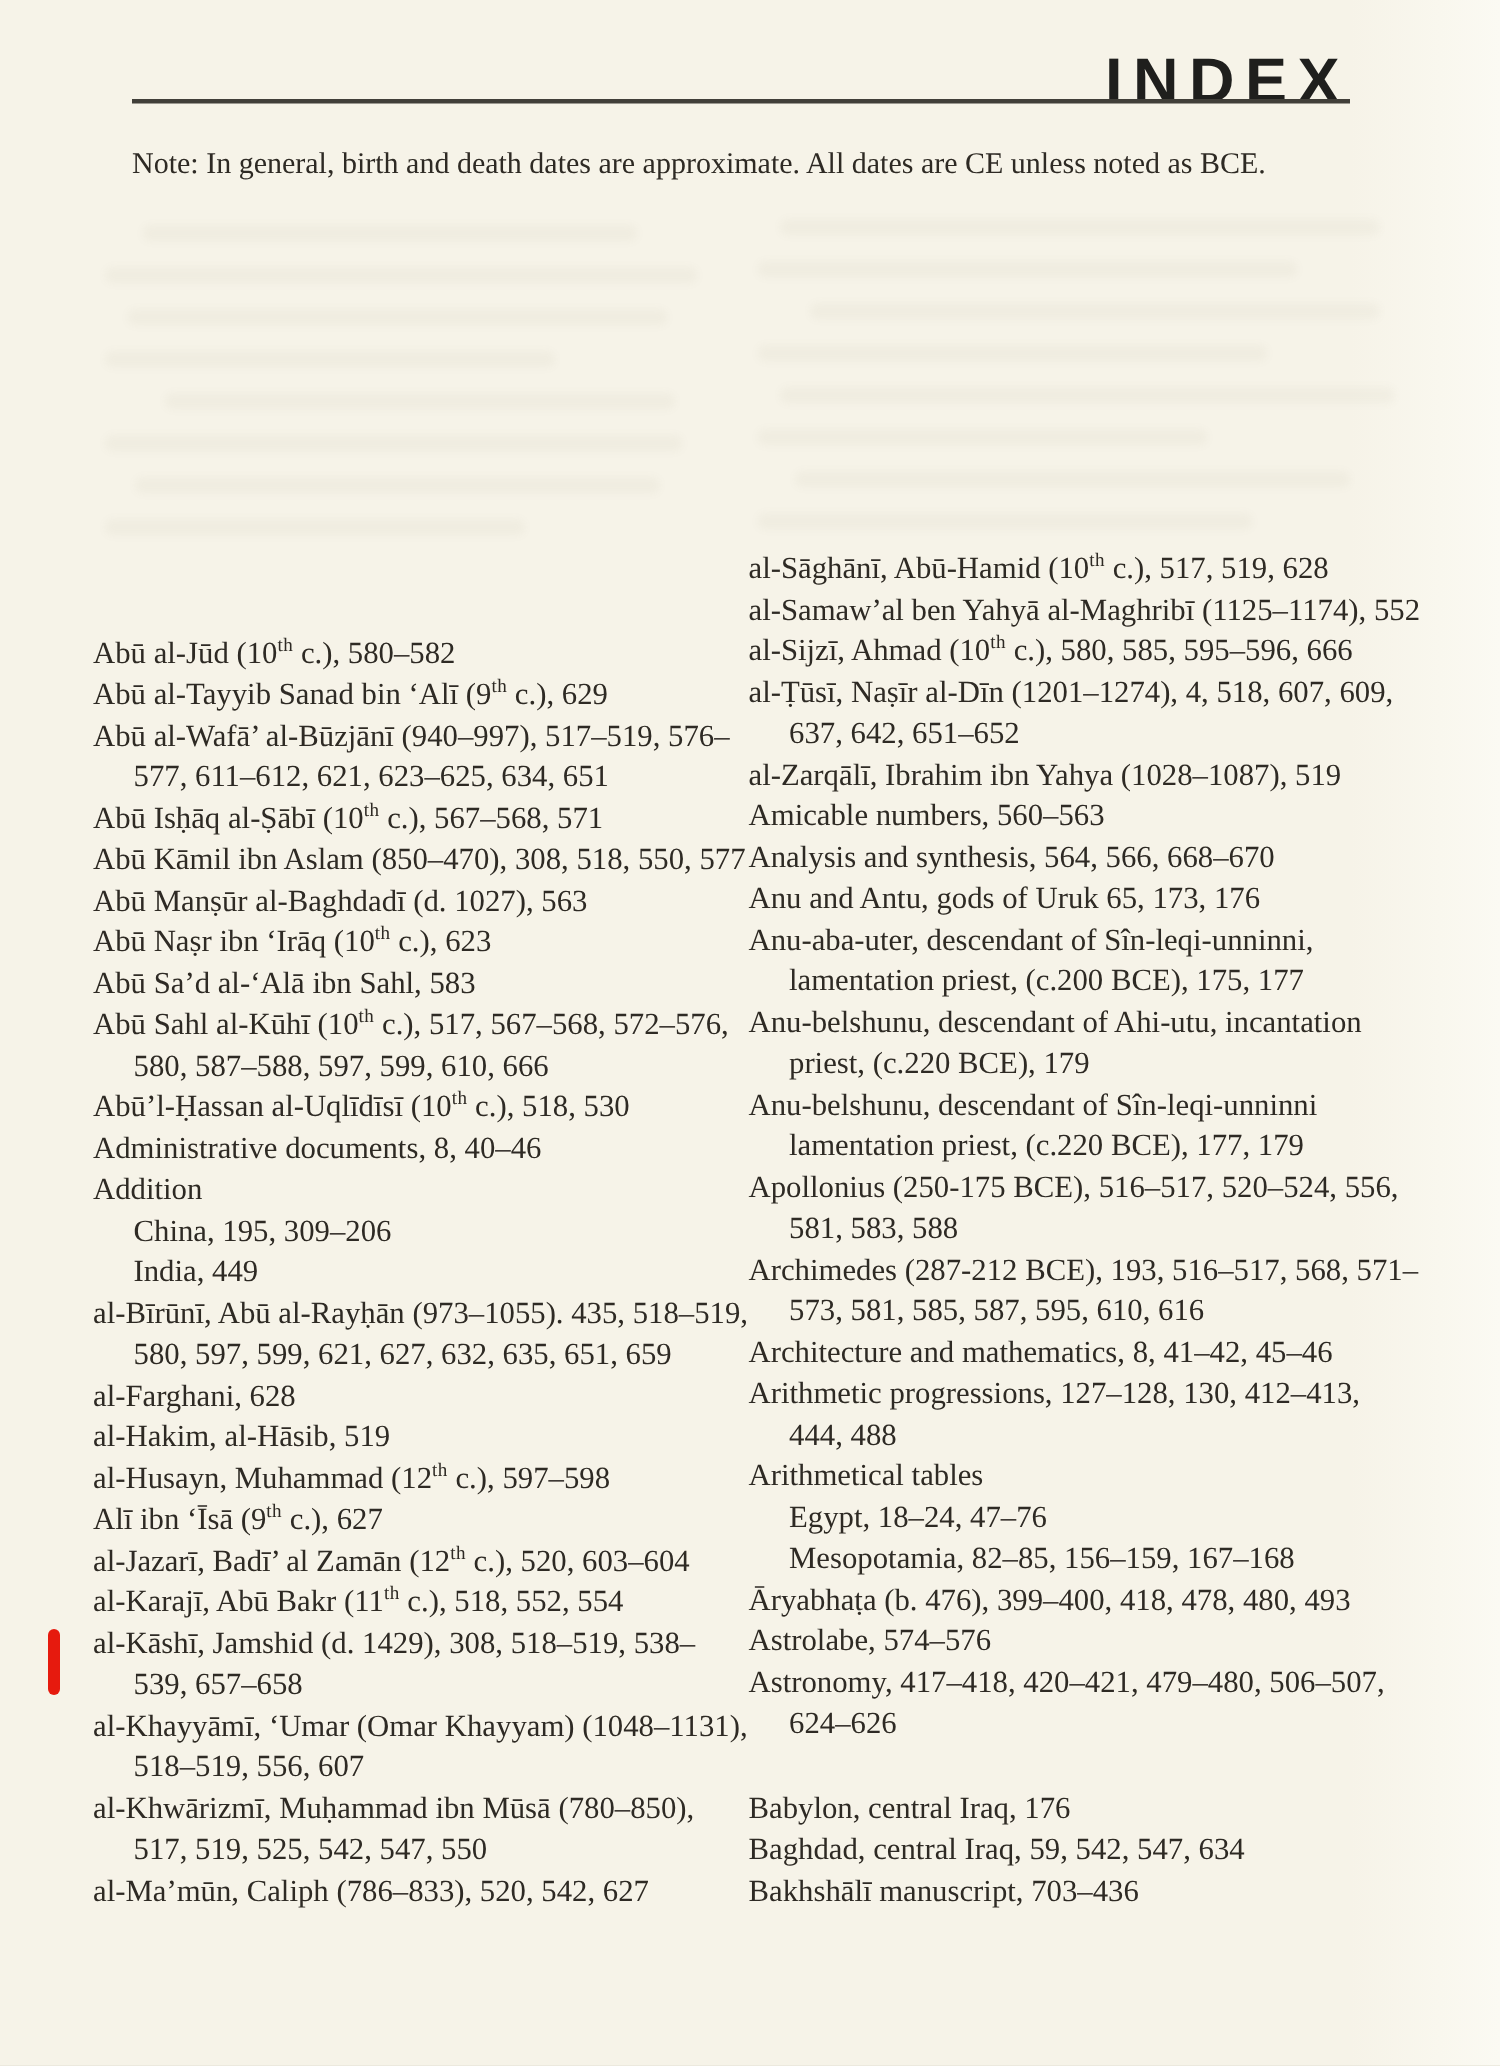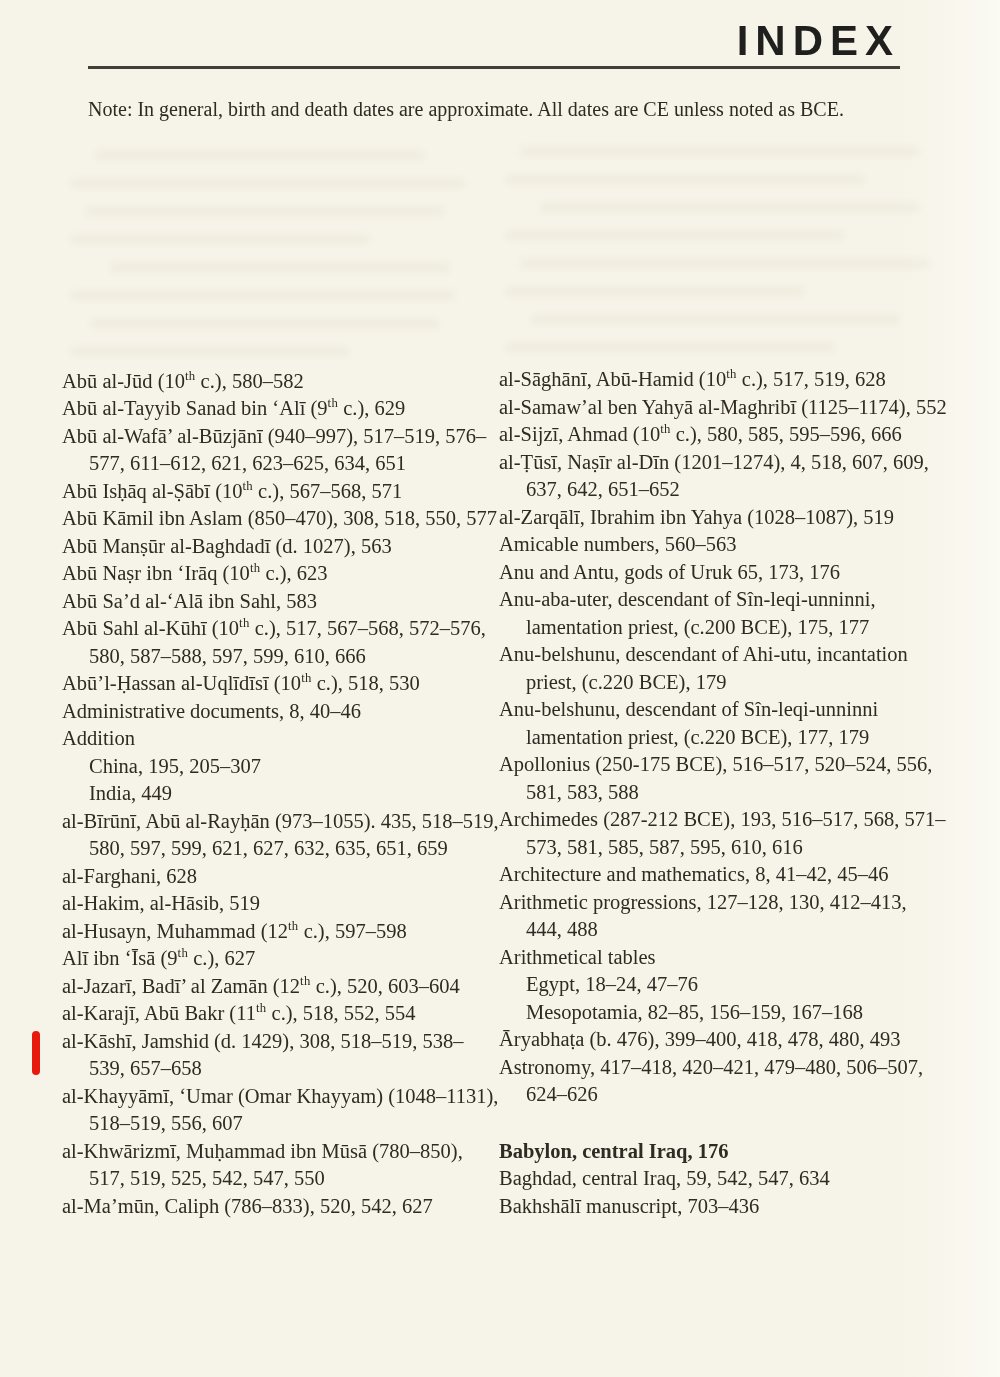--- a/index.html
+++ b/index.html
@@ -20,21 +20,21 @@
     background:linear-gradient(90deg,var(--paper) 0%,var(--paper) 90%,#f9f7ee 96%,#fbfaf3 100%);
     font-family:"Liberation Serif","DejaVu Serif",serif;
     color:var(--ink);
   }
   .ghosts{position:absolute;inset:0;pointer-events:none;}
   .ghost{
     position:absolute;height:11px;border-radius:5px;
     background:#86805f;opacity:.05;filter:blur(3px);
   }
   .title{
-    position:absolute;top:20px;right:100px;
+    position:absolute;top:33px;right:100px;
     font-family:"Liberation Sans","DejaVu Sans",sans-serif;
     font-size:42px;font-weight:700;letter-spacing:7px;
     color:var(--title-ink);line-height:1;
   }
   .rule{
     position:absolute;top:66px;left:88px;right:100px;
     height:3px;background:var(--rule);
   }
   .note{
     position:absolute;top:97px;left:88px;right:60px;
@@ -45,21 +45,21 @@
     display:flex;align-items:flex-end;
   }
   .col{font-size:20.5px;}
   .col-left{width:437px;line-height:27.5px;}
   .col-right{width:448px;line-height:27.5px;}
   .entry{
     padding-left:27px;text-indent:-27px;
     position:relative;
   }
   .entry.sub{padding-left:54px;}
-  .entry.gap{margin-top:29px;font-weight:bold;}
+  .entry.gap{margin-top:29px;}
   .entry sup{font-size:.62em;line-height:0;vertical-align:super;letter-spacing:.3px;}
   .margin-mark{
     position:absolute;left:-30px;top:3px;
     width:8px;height:44px;border-radius:4px;
     background:var(--mark-red);
   }
 </style>
 </head>
 <body>
 
@@ -95,53 +95,55 @@
         <div class="entry">Abū al-Wafā’ al-Būzjānī (940–997), 517–519, 576–577, 611–612, 621, 623–625, 634, 651</div>
         <div class="entry">Abū Isḥāq al-Ṣābī (10<sup>th</sup> c.), 567–568, 571</div>
         <div class="entry">Abū Kāmil ibn Aslam (850–470), 308, 518, 550, 577</div>
         <div class="entry">Abū Manṣūr al-Baghdadī (d. 1027), 563</div>
         <div class="entry">Abū Naṣr ibn ‘Irāq (10<sup>th</sup> c.), 623</div>
         <div class="entry">Abū Sa’d al-‘Alā ibn Sahl, 583</div>
         <div class="entry">Abū Sahl al-Kūhī (10<sup>th</sup> c.), 517, 567–568, 572–576, 580, 587–588, 597, 599, 610, 666</div>
         <div class="entry">Abū’l-Ḥassan al-Uqlīdīsī (10<sup>th</sup> c.), 518, 530</div>
         <div class="entry">Administrative documents, 8, 40–46</div>
         <div class="entry">Addition</div>
-        <div class="entry sub">China, 195, 205–307</div>
+        <div class="entry sub">China, 195, 309–206</div>
         <div class="entry sub">India, 449</div>
         <div class="entry">al-Bīrūnī, Abū al-Rayḥān (973–1055). 435, 518–519, 580, 597, 599, 621, 627, 632, 635, 651, 659</div>
         <div class="entry">al-Farghani, 628</div>
         <div class="entry">al-Hakim, al-Hāsib, 519</div>
         <div class="entry">al-Husayn, Muhammad (12<sup>th</sup> c.), 597–598</div>
         <div class="entry">Alī ibn ‘Īsā (9<sup>th</sup> c.), 627</div>
         <div class="entry">al-Jazarī, Badī’ al Zamān (12<sup>th</sup> c.), 520, 603–604</div>
         <div class="entry">al-Karajī, Abū Bakr (11<sup>th</sup> c.), 518, 552, 554</div>
         <div class="entry">al-Kāshī, Jamshid (d. 1429), 308, 518–519, 538–539, 657–658<span class="margin-mark"></span></div>
         <div class="entry">al-Khayyāmī, ‘Umar (Omar Khayyam) (1048–1131), 518–519, 556, 607</div>
         <div class="entry">al-Khwārizmī, Muḥammad ibn Mūsā (780–850), 517, 519, 525, 542, 547, 550</div>
         <div class="entry">al-Ma’mūn, Caliph (786–833), 520, 542, 627</div>
       </div>
     <div class="col col-right">
         <div class="entry">al-Sāghānī, Abū-Hamid (10<sup>th</sup> c.), 517, 519, 628</div>
         <div class="entry">al-Samaw’al ben Yahyā al-Maghribī (1125–1174), 552</div>
         <div class="entry">al-Sijzī, Ahmad (10<sup>th</sup> c.), 580, 585, 595–596, 666</div>
         <div class="entry">al-Ṭūsī, Naṣīr al-Dīn (1201–1274), 4, 518, 607, 609, 637, 642, 651–652</div>
         <div class="entry">al-Zarqālī, Ibrahim ibn Yahya (1028–1087), 519</div>
         <div class="entry">Amicable numbers, 560–563</div>
+        <div class="entry">Analysis and synthesis, 564, 566, 668–670</div>
         <div class="entry">Anu and Antu, gods of Uruk 65, 173, 176</div>
         <div class="entry">Anu-aba-uter, descendant of Sîn-leqi-unninni, lamentation priest, (c.200 BCE), 175, 177</div>
         <div class="entry">Anu-belshunu, descendant of Ahi-utu, incantation priest, (c.220 BCE), 179</div>
         <div class="entry">Anu-belshunu, descendant of Sîn-leqi-unninni lamentation priest, (c.220 BCE), 177, 179</div>
         <div class="entry">Apollonius (250-175 BCE), 516–517, 520–524, 556, 581, 583, 588</div>
         <div class="entry">Archimedes (287-212 BCE), 193, 516–517, 568, 571–573, 581, 585, 587, 595, 610, 616</div>
         <div class="entry">Architecture and mathematics, 8, 41–42, 45–46</div>
         <div class="entry">Arithmetic progressions, 127–128, 130, 412–413, 444, 488</div>
         <div class="entry">Arithmetical tables</div>
         <div class="entry sub">Egypt, 18–24, 47–76</div>
         <div class="entry sub">Mesopotamia, 82–85, 156–159, 167–168</div>
         <div class="entry">Āryabhaṭa (b. 476), 399–400, 418, 478, 480, 493</div>
+        <div class="entry">Astrolabe, 574–576</div>
         <div class="entry">Astronomy, 417–418, 420–421, 479–480, 506–507, 624–626</div>
         <div class="entry gap">Babylon, central Iraq, 176</div>
         <div class="entry">Baghdad, central Iraq, 59, 542, 547, 634</div>
         <div class="entry">Bakhshālī manuscript, 703–436</div>
       </div>
   </div>
 
 </div>
 
 </body></html>

